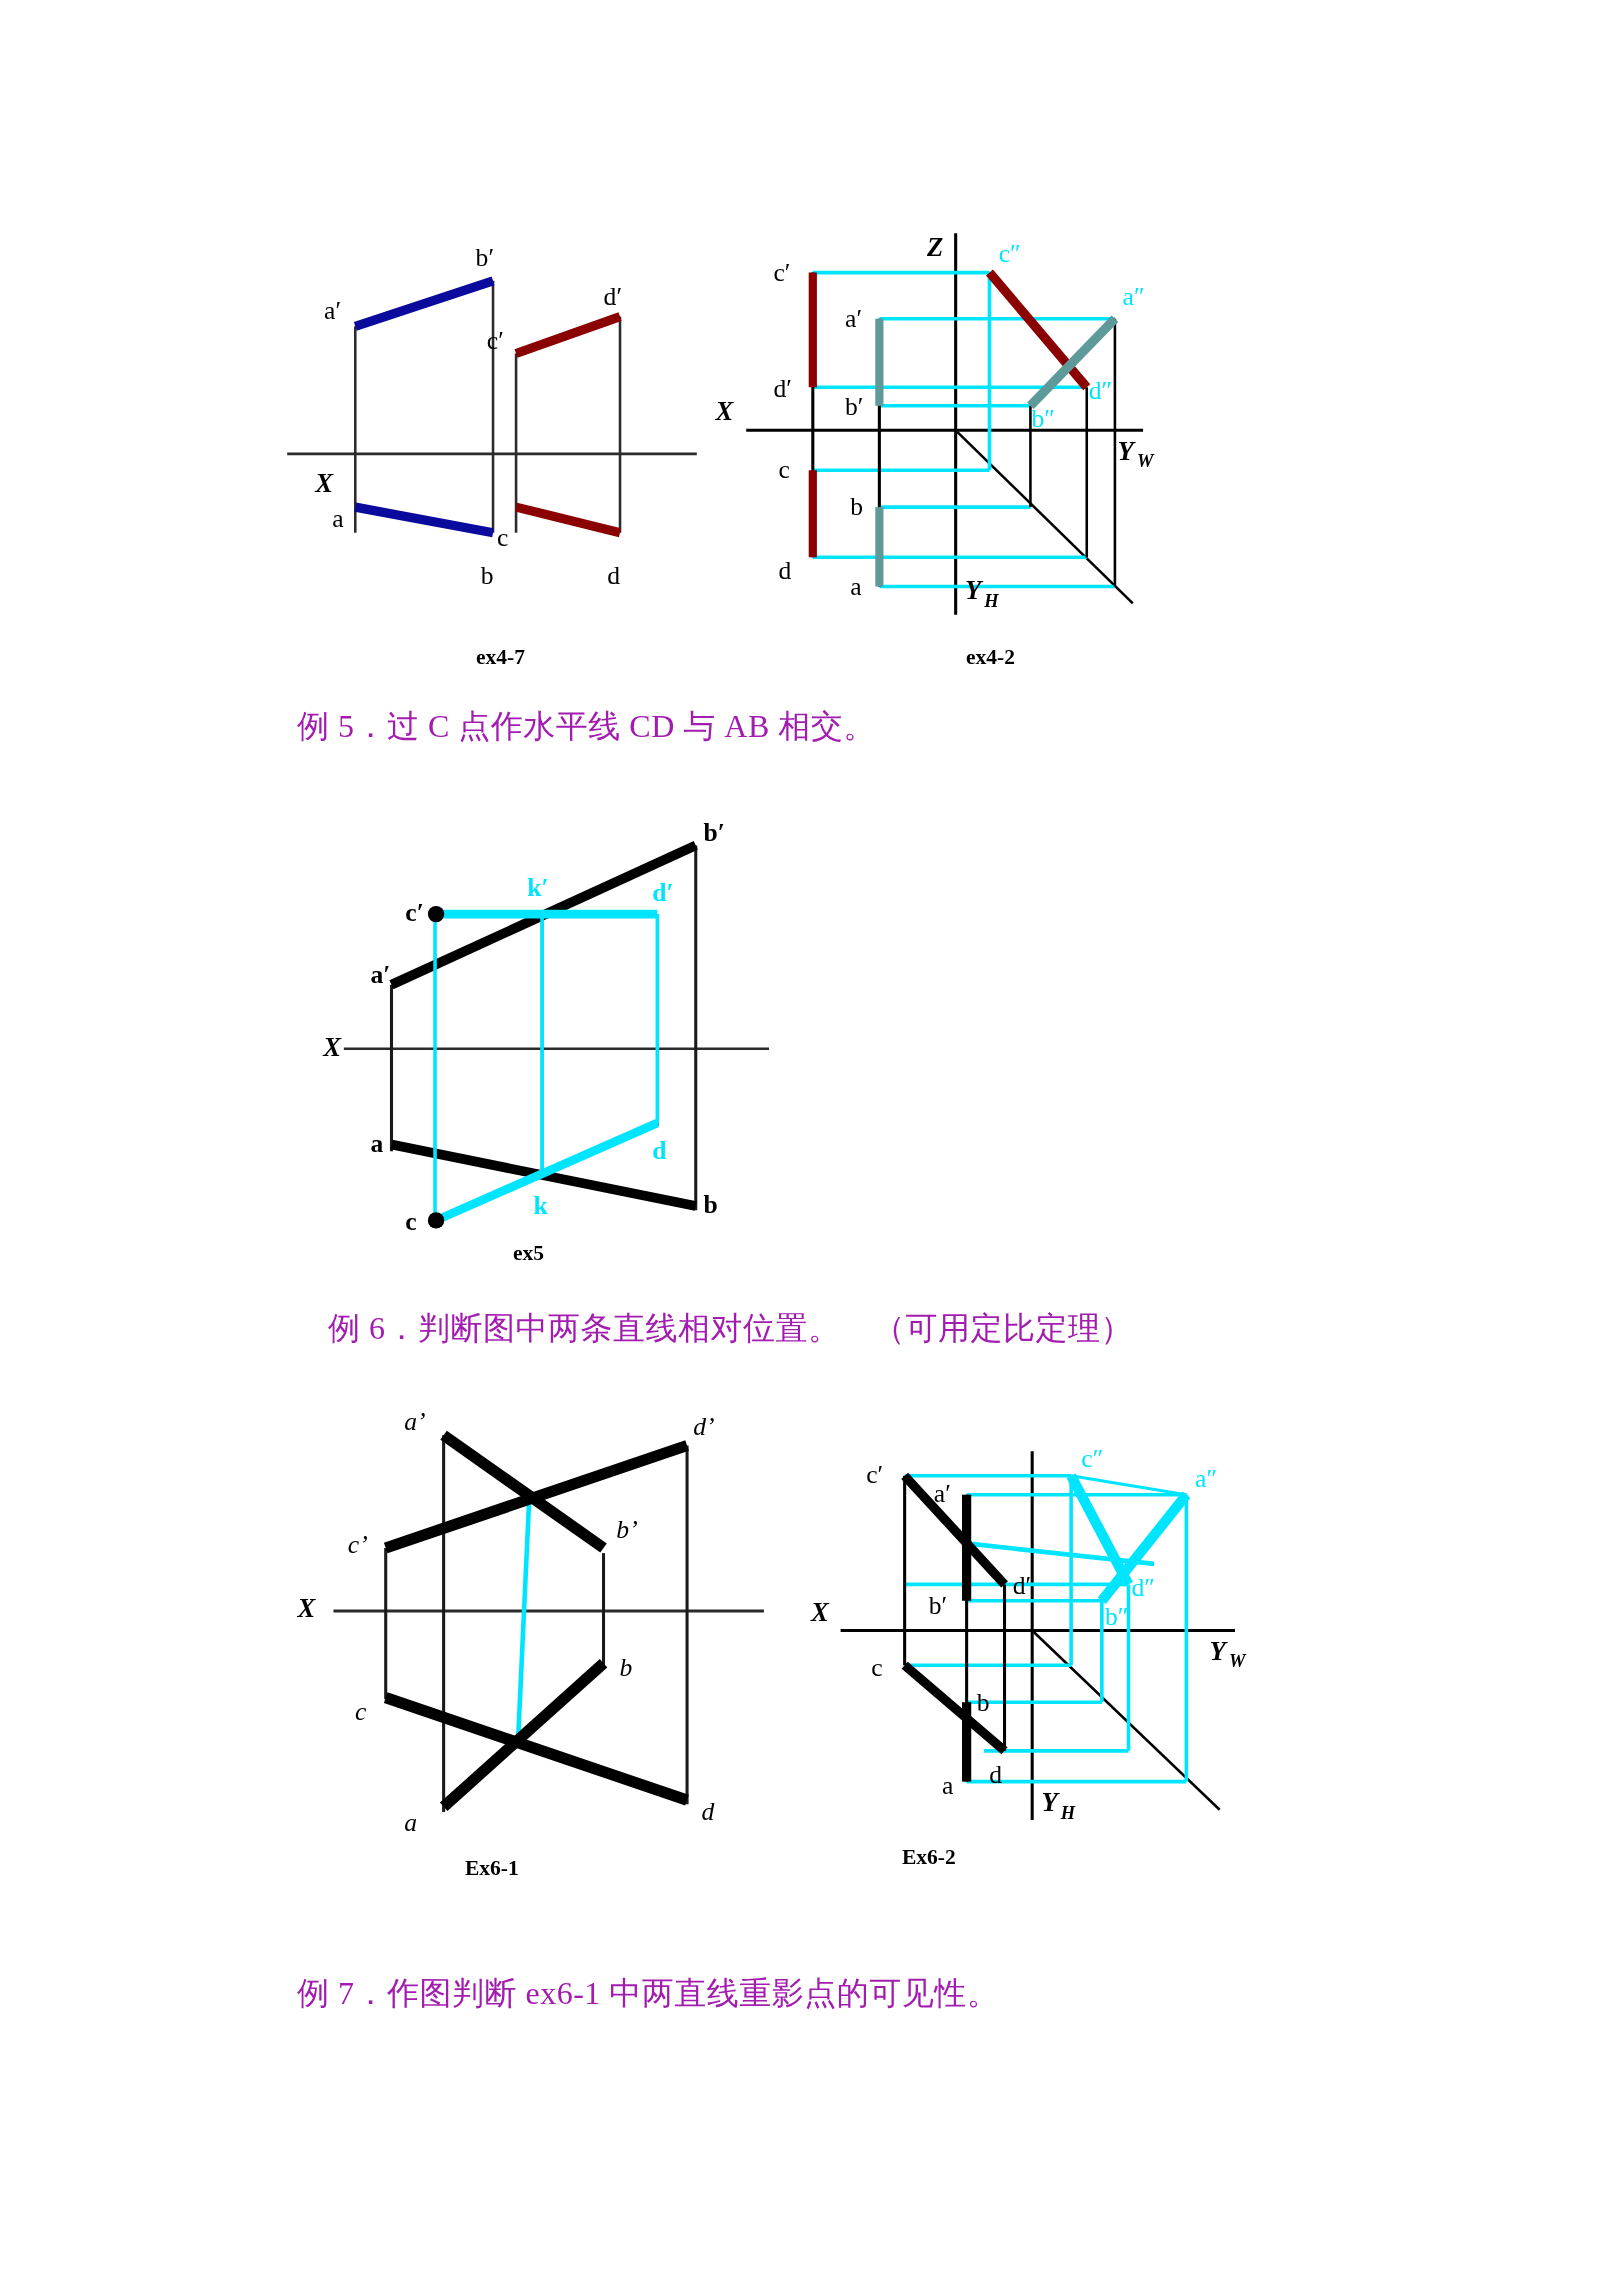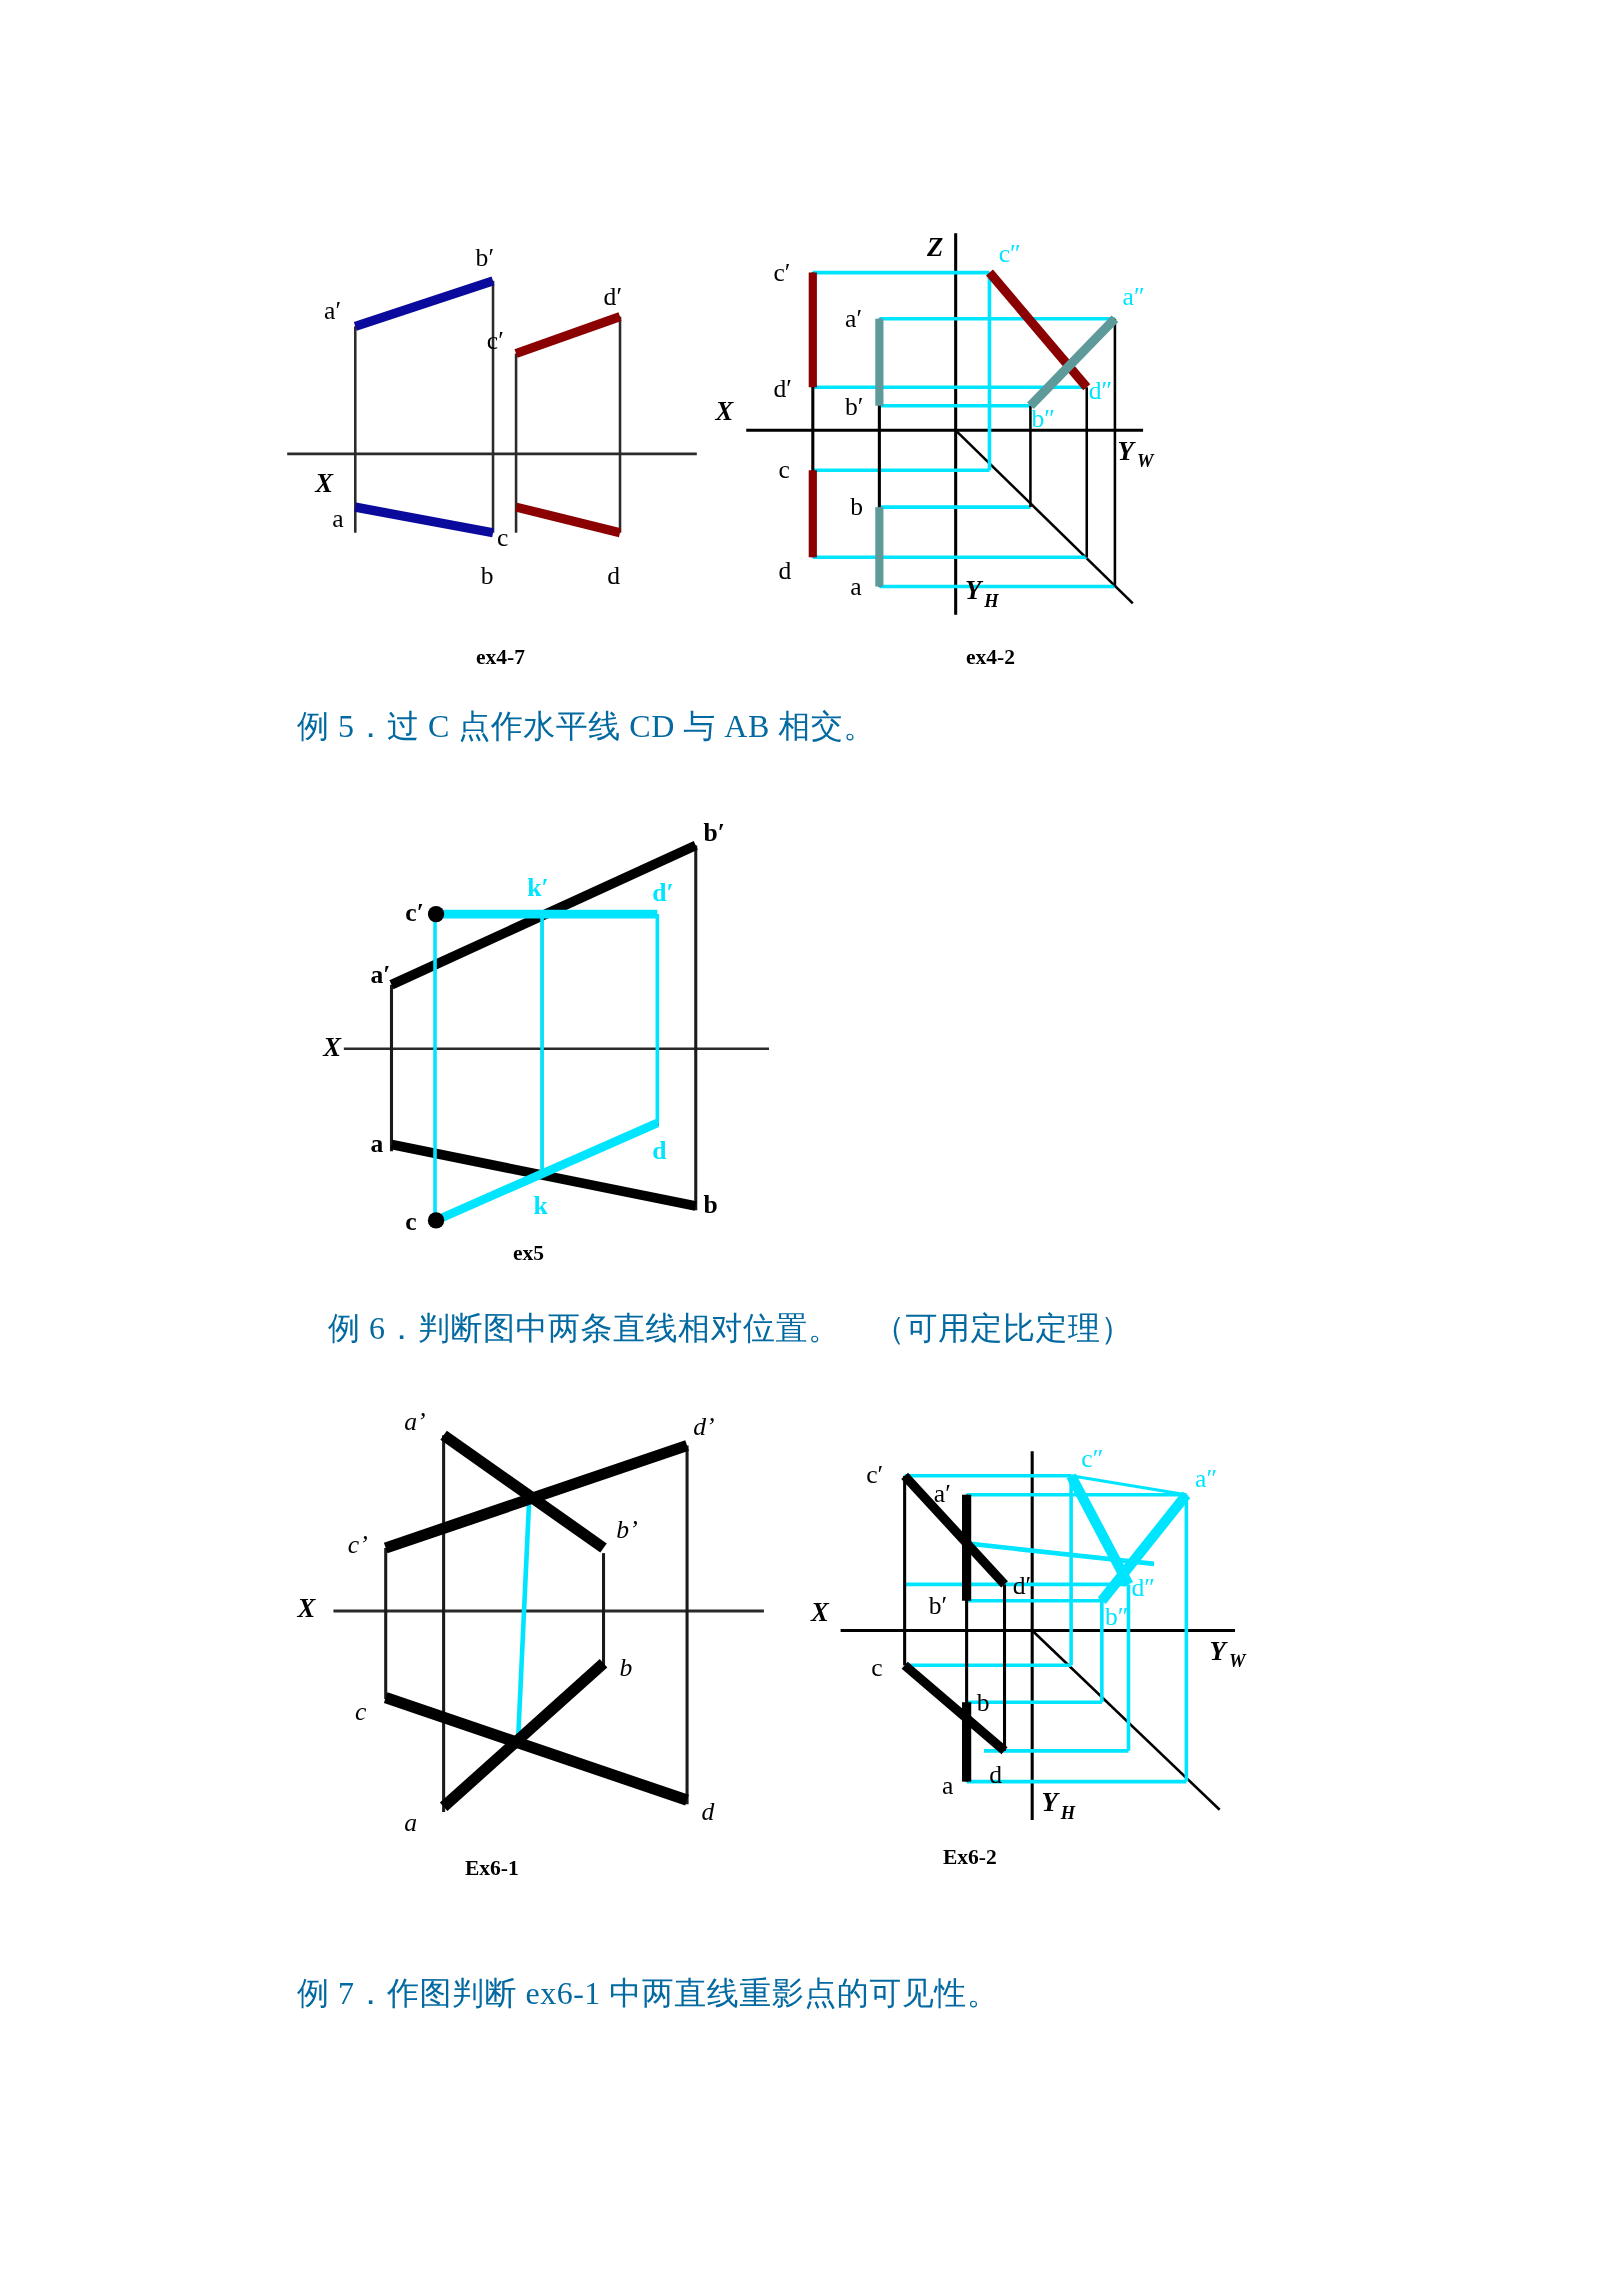--- a/index.html
+++ b/index.html
@@ -23,21 +23,21 @@
   }
 
   
   .prob-line {
     position: absolute;
     font-family: "Liberation Serif", "DejaVu Serif", serif;
     font-size: 32px;
     line-height: 1.0;
     letter-spacing: 0.5px;
     white-space: nowrap;
-    color: #0369a1;
+    color: #a21caf;
   }
   .prob-line .num { font-weight: 400; }
   .prob-line .ital { font-style: italic; font-family: "Liberation Serif","DejaVu Serif",serif; }
 
   
   .fig {
     position: absolute;
   }
   .fig svg { display: block; overflow: visible; }
 
@@ -298,21 +298,21 @@
       <text class="lbl" x="316" y="578">b</text>
       <text class="lbl" x="340" y="718">d</text>
       <text class="lbl" x="248" y="740">a</text>
 
       <text class="lbl-cy2" x="520" y="100">c″</text>
       <text class="lbl-cy2" x="742" y="140">a″</text>
       <text class="lbl-cy2" x="618" y="352">d″</text>
       <text class="lbl-cy2" x="566" y="410">b″</text>
     </svg>
   </div>
-  <div class="caption" style="left:943px; top:1845px;">Ex6-2</div>
+  <div class="caption" style="left:902px; top:1845px;">Ex6-2</div>
 
   <div class="prob-line" style="left:297px; top:1977px;">
     <span class="num">例 7．</span><span>作图判断 ex6-1 中两直线重影点的可见性。</span>
   </div>
 
 
 </div>
 
 
 </body></html>

